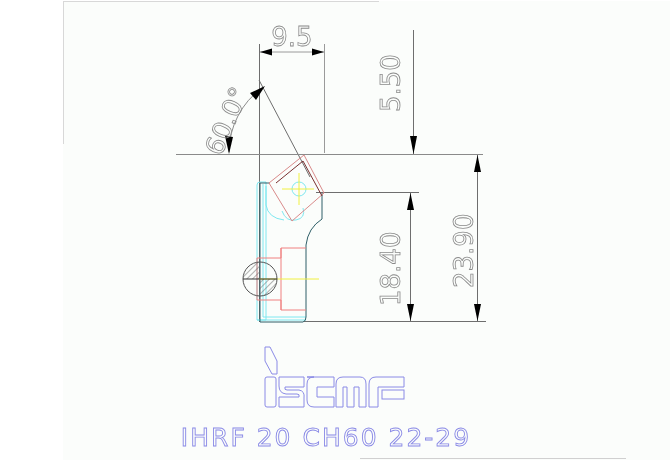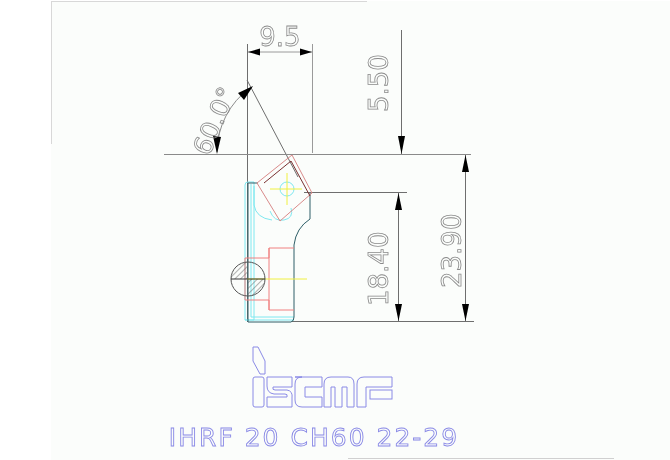--- a/index.html
+++ b/index.html
@@ -1,18 +1,18 @@
 <!DOCTYPE html>
 <html><head>
 <meta charset="utf-8">
 <style>
   html, body { margin:0; padding:0; }
   body { width:670px; height:460px; background:#ffffff; position:relative; overflow:hidden;
          font-family:"Liberation Sans", sans-serif; }
-  #canvas { position:absolute; left:4px; top:0; width:649px; height:460px; }
+  #canvas { position:absolute; left:16px; top:0; width:649px; height:460px; }
   svg text { font-family:"DejaVu Sans", sans-serif; }
 </style>
 </head>
 <body>
 
 <div id="canvas">
 <svg width="670" height="460" viewBox="0 0 670 460" xmlns="http://www.w3.org/2000/svg">
 
   <rect x="47" y="1" width="623" height="459" fill="#fbfdfb"></rect>
   <line x1="47" y1="1.5" x2="363" y2="1.5" stroke="#d8d8d8" stroke-width="1"></line>

